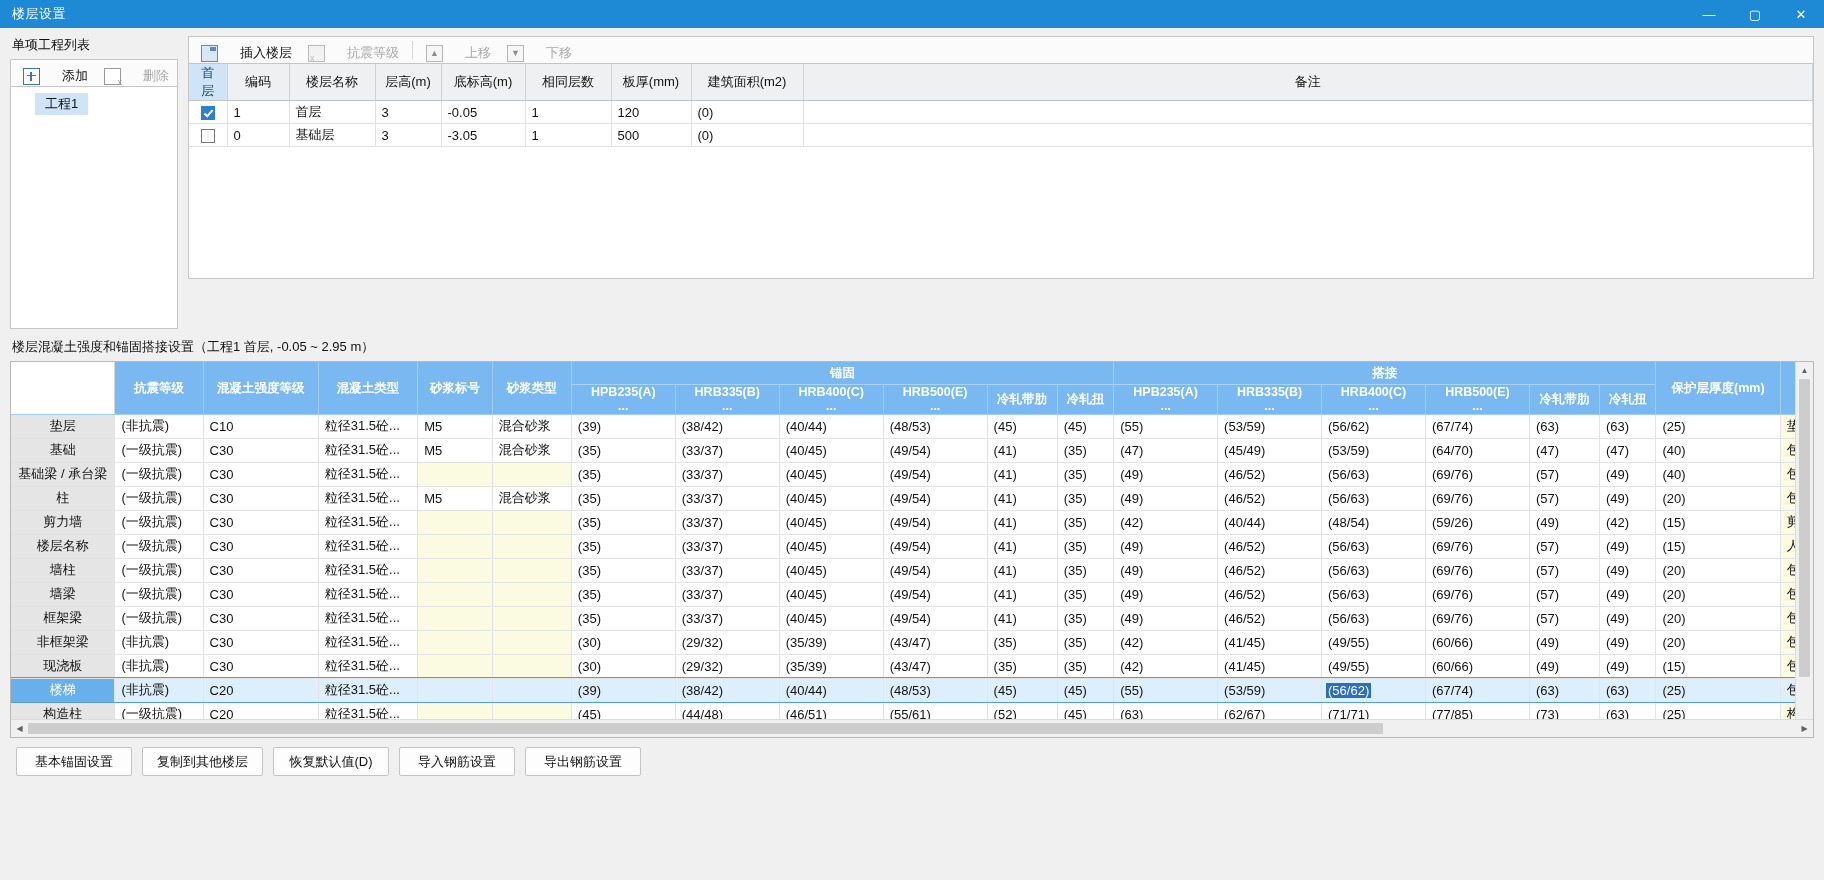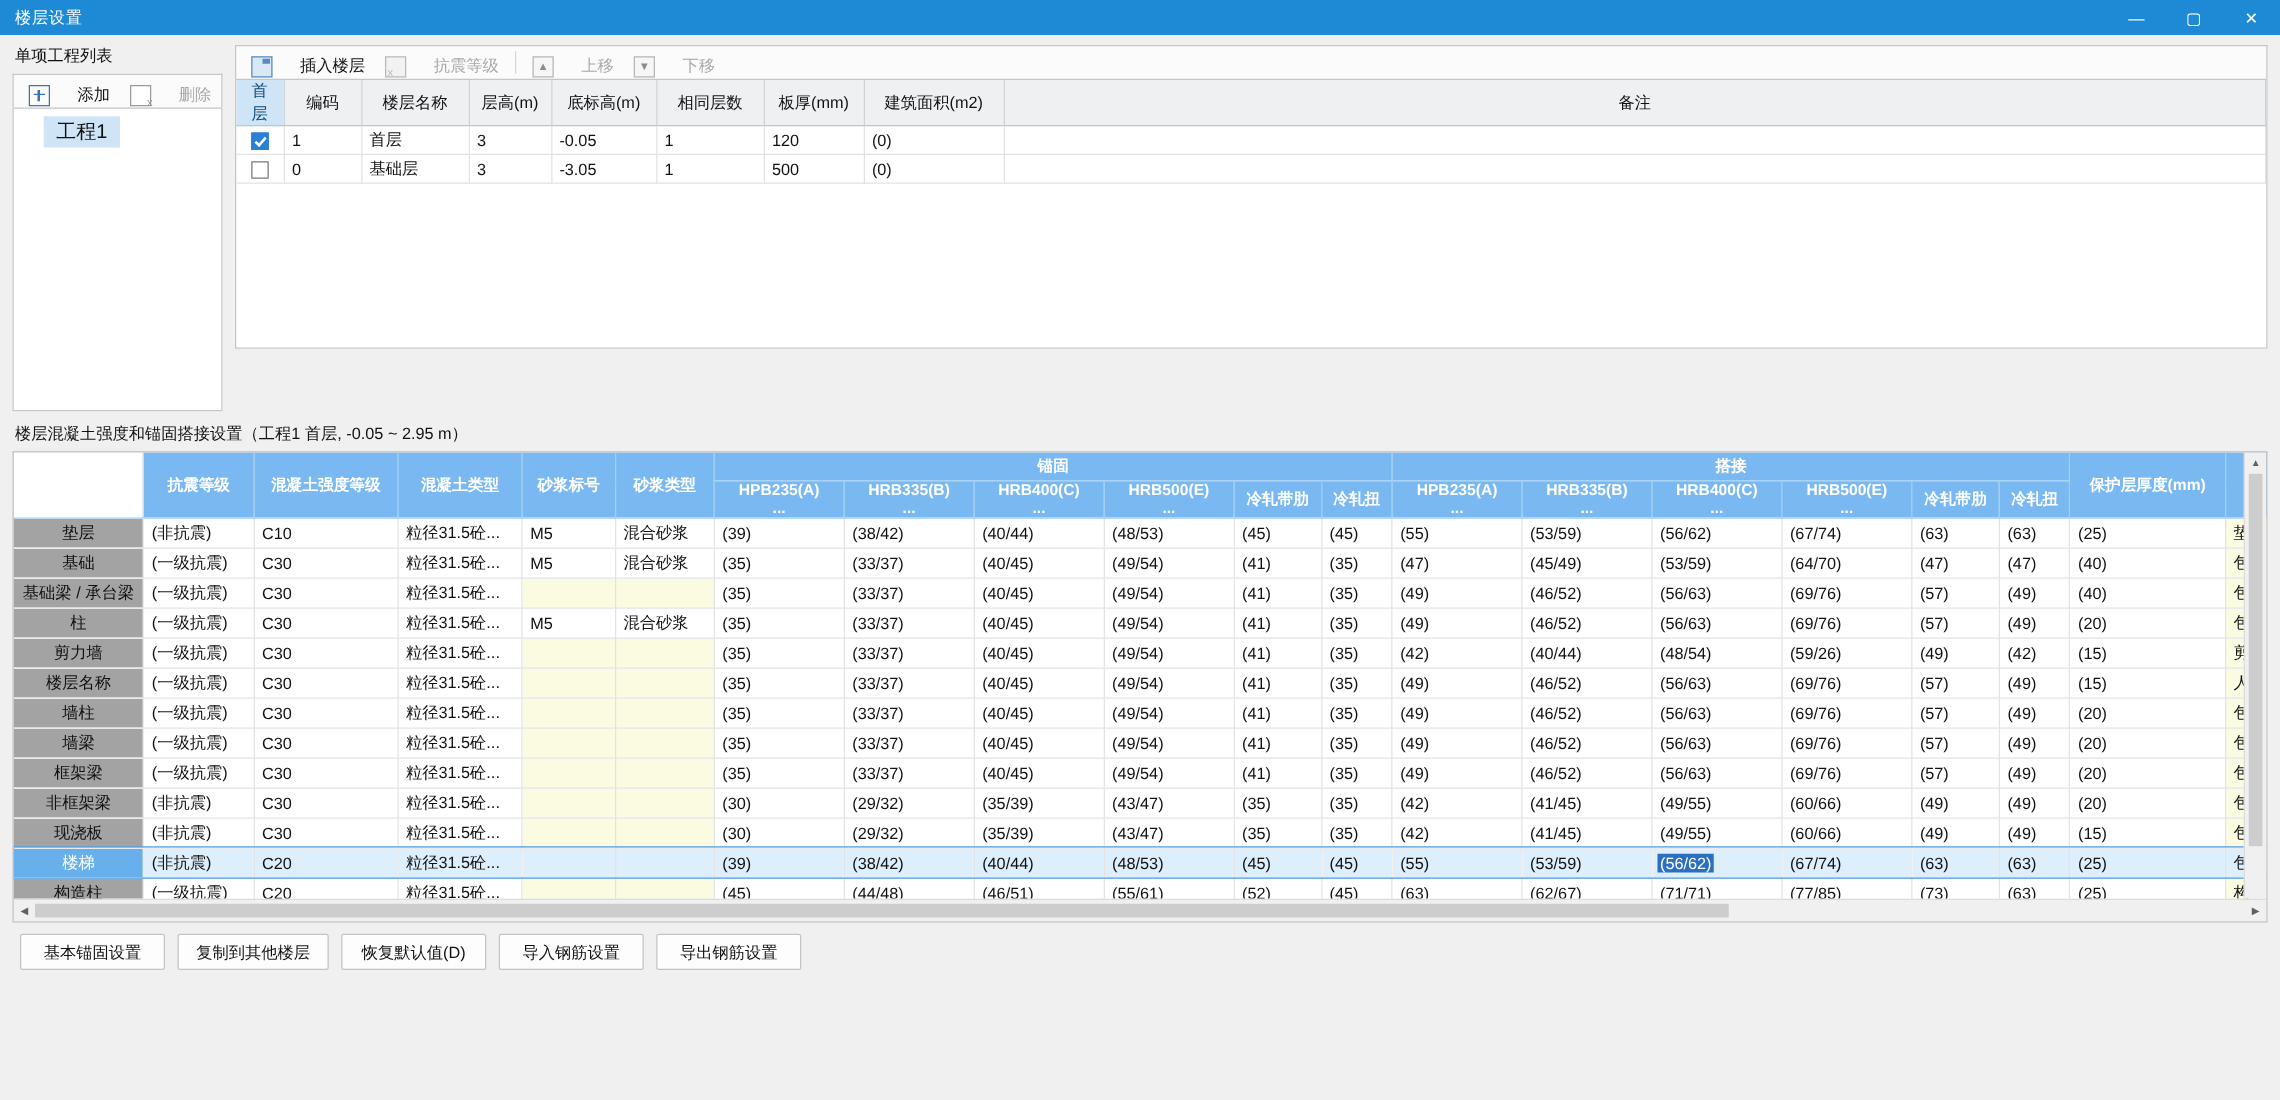--- a/index.html
+++ b/index.html
@@ -57,21 +57,21 @@
   .ic-del:after{content:"x";position:absolute;left:1px;bottom:-2px;font-size:9px;color:#b9b9b9;line-height:9px;}
   .ic-arrow{border:1px solid #b6b6b6;background:#f6f6f6;display:flex;align-items:center;justify-content:center;
             font-size:9px;color:#8d8d8d;line-height:1;}
 
   
   .projlist{
     border:1px solid #c6c6c6;background:#fff;height:243px;box-sizing:border-box;
     padding:6px 0 0 0;
   }
   .proj-item{
-    display:inline-block;margin-left:24px;padding:2px 10px;font-size:16px;
+    display:inline-block;margin-left:24px;padding:2px 10px;font-size:13px;
     background:#cfe5f7;color:#111;
   }
 
   
   .floorgrid{border:1px solid #c6c6c6;background:#fff;height:216px;box-sizing:border-box;overflow:hidden;}
   table{border-collapse:collapse;font-size:13px;}
   .floorgrid table{width:100%;table-layout:fixed;}
   .floorgrid th{
     background:#eef0f2;border-right:1px solid #d0d3d6;border-bottom:1px solid #c3c6c9;
     height:22px;font-weight:normal;color:#111;padding:0 6px;text-align:center;
@@ -107,21 +107,21 @@
     border-right:1px solid #9fcdf5;border-bottom:1px solid #9fcdf5;
     padding:0 3px;text-align:center;line-height:1.15;
   }
   .mgrid th.corner{background:#fff;border-right:1px solid #d6d6d6;}
   .mgrid th.grp{height:22px;border-bottom:1px solid #a9d4f7;}
   .mgrid td{
     border-right:1px solid #e3e3e3;border-bottom:1px solid #e3e3e3;
     height:23px;padding:0 6px;font-size:13px;color:#111;white-space:nowrap;
     overflow:hidden;
   }
-  .mgrid td.rowhdr{background:#a3a3a3;text-align:center;color:#111;}
+  .mgrid td.rowhdr{background:#e5e5e5;text-align:center;color:#111;}
   .mgrid td.yellow{background:#fbfbe2;}
   .mgrid td.tail{background:#fbfbe2;overflow:hidden;}
   .mgrid tr.sel td{background:#ddeefc;}
   .mgrid tr.sel td.rowhdr{background:#67b0ec;color:#fff;}
   .mgrid tr.sel{outline:1px solid #4f9ee0;}
   .cellsel{background:#2b6fbf;color:#fff;display:inline-block;padding:0 2px;margin:0 -2px;}
 
   
   .vsb{
     position:absolute;right:0;top:0;width:17px;bottom:0;background:#f0f0f0;

